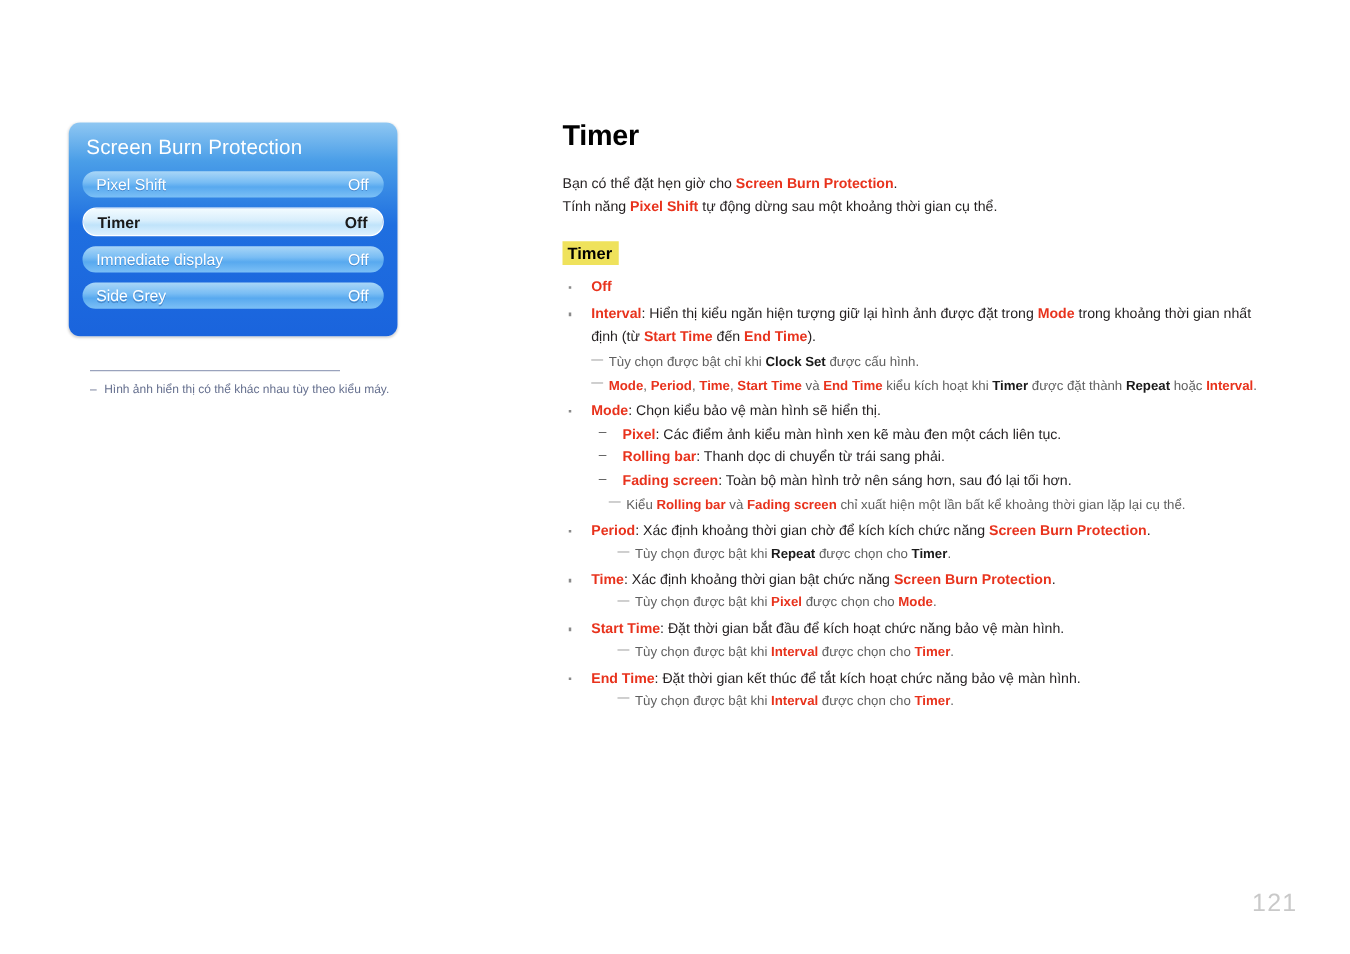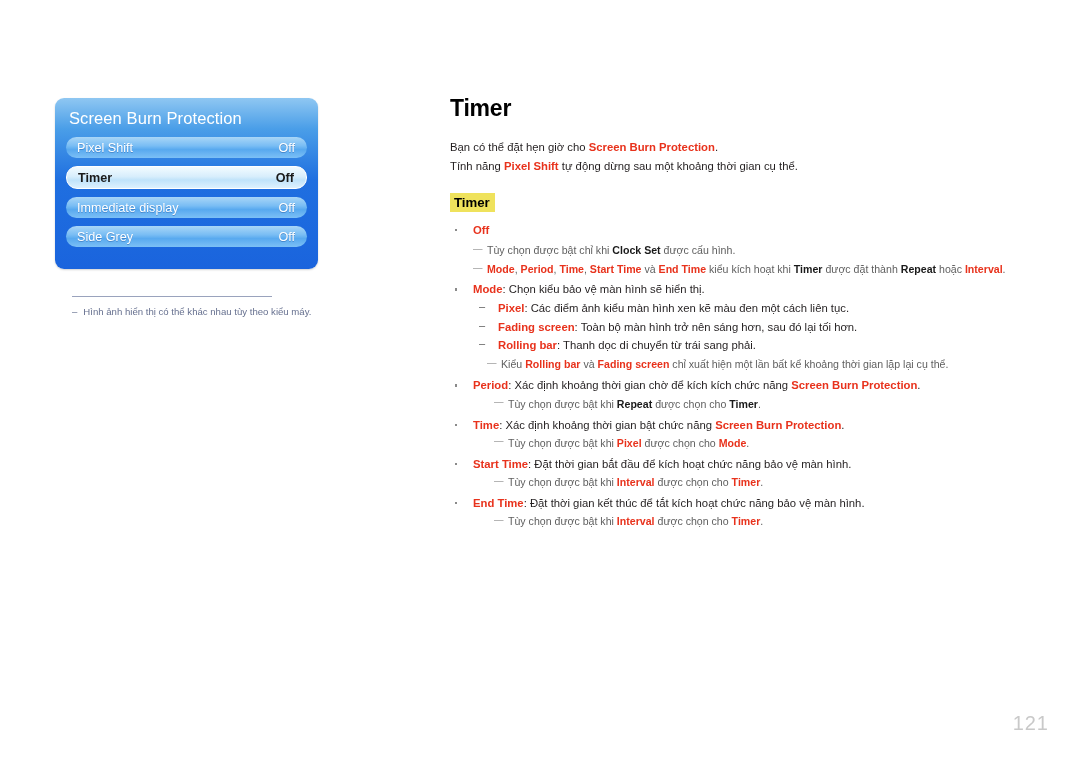--- a/index.html
+++ b/index.html
@@ -185,21 +185,21 @@
     font-size: 9.5px;
   }
   .note.indent-a { margin-left: 23px; }
   .note.indent-b { margin-left: 21px; }
   .note.indent-c { margin-left: 14px; }
   .note .r { color: #e8321c; font-weight: 700; }
   .note .k { color: #1a1a1a; font-weight: 700; }
 
   #page-number {
     position: absolute;
-    right: 31px;
+    right: 42px;
     bottom: 28px;
     font-size: 20px;
     color: #c9c9c9;
     letter-spacing: 1px;
   }
 </style>
 </head>
 <body>
 
 <div id="left-column">
@@ -251,43 +251,46 @@
 
   <div id="section-heading">Timer</div>
 
   <ul class="lv1">
 
     <li class="b1">
       <span class="r">Off</span>
     </li>
 
 
+    <li class="b1">
+      <span class="r">Interval</span><span>: Hiển thị kiểu ngăn hiện tượng giữ lại hình ảnh được đặt trong </span><span class="r">Mode</span><span> trong khoảng thời gian nhất định (từ </span><span class="r">Start Time</span><span> đến </span><span class="r">End Time</span><span>).</span>
+    </li>
   </ul>
 
   <div class="note indent-a">
     <span>Tùy chọn được bật chỉ khi </span><span class="k">Clock Set</span><span> được cấu hình.</span>
   </div>
 
   <div class="note indent-a">
     <span class="r">Mode</span><span>, </span><span class="r">Period</span><span>, </span><span class="r">Time</span><span>, </span><span class="r">Start Time</span><span> và </span><span class="r">End Time</span><span> kiểu kích hoạt khi </span><span class="k">Timer</span><span> được đặt thành </span><span class="k">Repeat</span><span> hoặc </span><span class="r">Interval</span><span>.</span>
   </div>
 
   <ul class="lv1">
     <li class="b1">
       <span class="r">Mode</span><span>: Chọn kiểu bảo vệ màn hình sẽ hiển thị.</span>
 
       <ul class="lv2">
         <li class="b2">
           <span class="r">Pixel</span><span>: Các điểm ảnh kiểu màn hình xen kẽ màu đen một cách liên tục.</span>
         </li>
         <li class="b2">
-          <span class="r">Fading screen</span><span>: Toàn bộ màn hình trở nên sáng hơn, sau đó lại tối hơn.</span>
+          <span class="r">Rolling bar</span><span>: Thanh dọc di chuyển từ trái sang phải.</span>
         </li>
         <li class="b2">
-          <span class="r">Rolling bar</span><span>: Thanh dọc di chuyển từ trái sang phải.</span>
+          <span class="r">Fading screen</span><span>: Toàn bộ màn hình trở nên sáng hơn, sau đó lại tối hơn.</span>
         </li>
       </ul>
 
       <div class="note indent-c">
         <span>Kiểu </span><span class="r">Rolling bar</span><span> và </span><span class="r">Fading screen</span><span> chỉ xuất hiện một lần bất kể khoảng thời gian lặp lại cụ thể.</span>
       </div>
     </li>
   </ul>
 
   <ul class="lv1">

